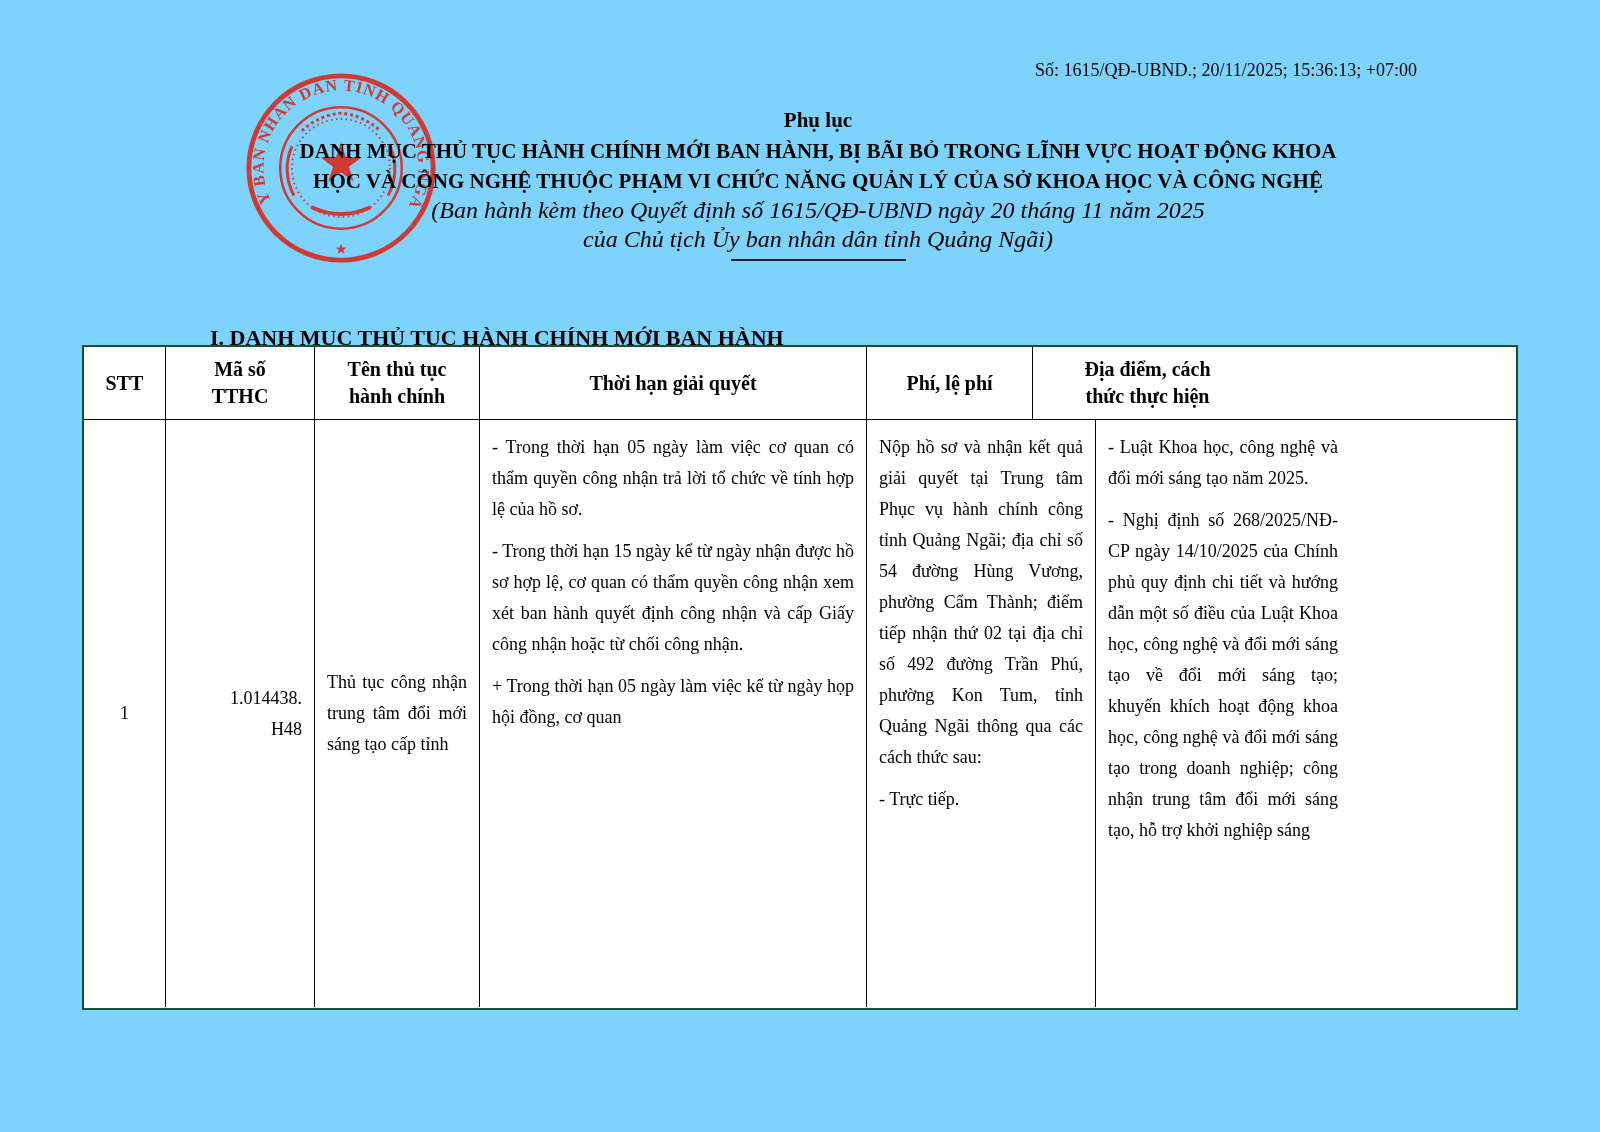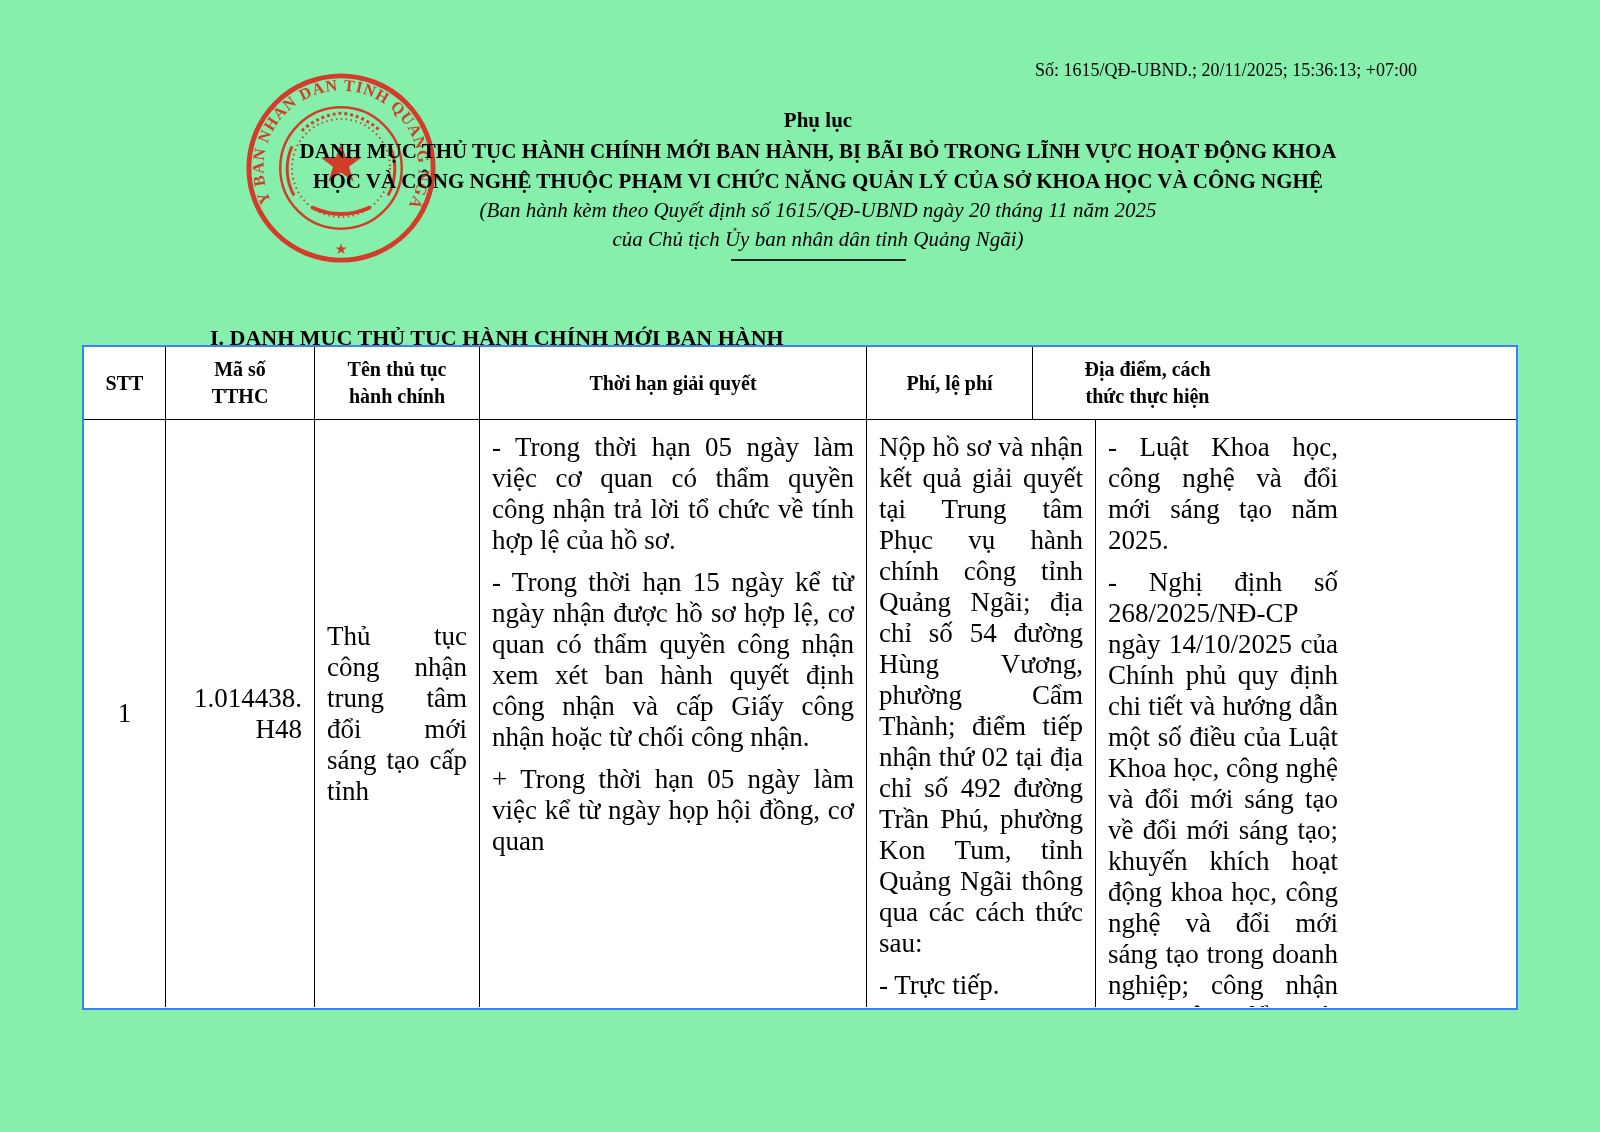--- a/index.html
+++ b/index.html
@@ -1,43 +1,43 @@
 <!DOCTYPE html>
 <html><head>
 <meta charset="utf-8">
 <style>
   * { box-sizing: border-box; margin: 0; padding: 0; }
   html, body { background: #ffffff; }
   body { width: 1600px; height: 1132px; font-family: "Liberation Serif", "DejaVu Serif", serif; color: #000; }
-  .page { position: relative; width: 1600px; height: 1132px; background: #86efac; overflow: hidden; }
+  .page { position: relative; width: 1600px; height: 1132px; background: #7dd3fc; overflow: hidden; }
 
   .doc-number { position: absolute; top: 60px; right: 183px; font-size: 18px; white-space: nowrap; }
 
   .seal { position: absolute; left: 243px; top: 70px; width: 196px; height: 196px; opacity: 0.88; z-index: 1; }
 
   .header-block { position: absolute; left: 160px; top: 104px; width: 1316px; text-align: center; z-index: 2; }
   .appendix-label { font-weight: bold; font-size: 21px; line-height: 32px; text-align: center; }
   .title-line { font-weight: bold; font-size: 21px; line-height: 30px; }
-  .subtitle-line { font-style: italic; font-size: 21px; line-height: 29px; }
+  .subtitle-line { font-style: italic; font-size: 24px; line-height: 29px; }
   .subtitle-rule { width: 175px; margin: 5px auto 0 auto; border-top: 2px solid #222; height: 0; }
 
   .section-title { position: absolute; left: 210px; top: 301px; font-weight: bold; font-size: 22px; z-index: 2; margin-top: 24px; }
 
   .proc-table { position: absolute; left: 82px; top: 345px; width: 1436px; height: 665px;
-                border: 2px solid #3b82f6; overflow: hidden; background: #fff; z-index: 2; }
+                border: 2px solid #14532d; overflow: hidden; background: #fff; z-index: 2; }
   .trow { display: flex; width: 100%; }
   .thead { height: 73px; border-bottom: 1px solid #000; }
   .tbody { height: 587px; overflow: hidden; }
   .cell { border-right: 1px solid #000; overflow: hidden; }
   .cell:last-child { border-right: none; }
   .c1 { width: 82px; }  .c2 { width: 149px; } .c3 { width: 165px; } .c4 { width: 387px; }
   .c5 { width: 229px; } .c6 { width: 166px; } .c7 { width: 254px; }
   .hcell { display: flex; align-items: center; justify-content: center; text-align: center;
            font-weight: bold; font-size: 20px; line-height: 27px; white-space: pre-line; padding: 2px 6px; }
-  .bcell { font-size: 27px; line-height: 31px; padding: 12px 12px; }
+  .bcell { font-size: 18px; line-height: 31px; padding: 12px 12px; }
   .v-mid { display: flex; flex-direction: column; justify-content: center; }
   .al-center { text-align: center; }
   .al-left { text-align: right; white-space: pre-line; padding-left: 15px; }
   .al-just { text-align: justify; }
   .para { margin: 0 0 11px 0; }
   .para:last-child { margin-bottom: 0; }
 </style>
 </head>
 <body>
 

